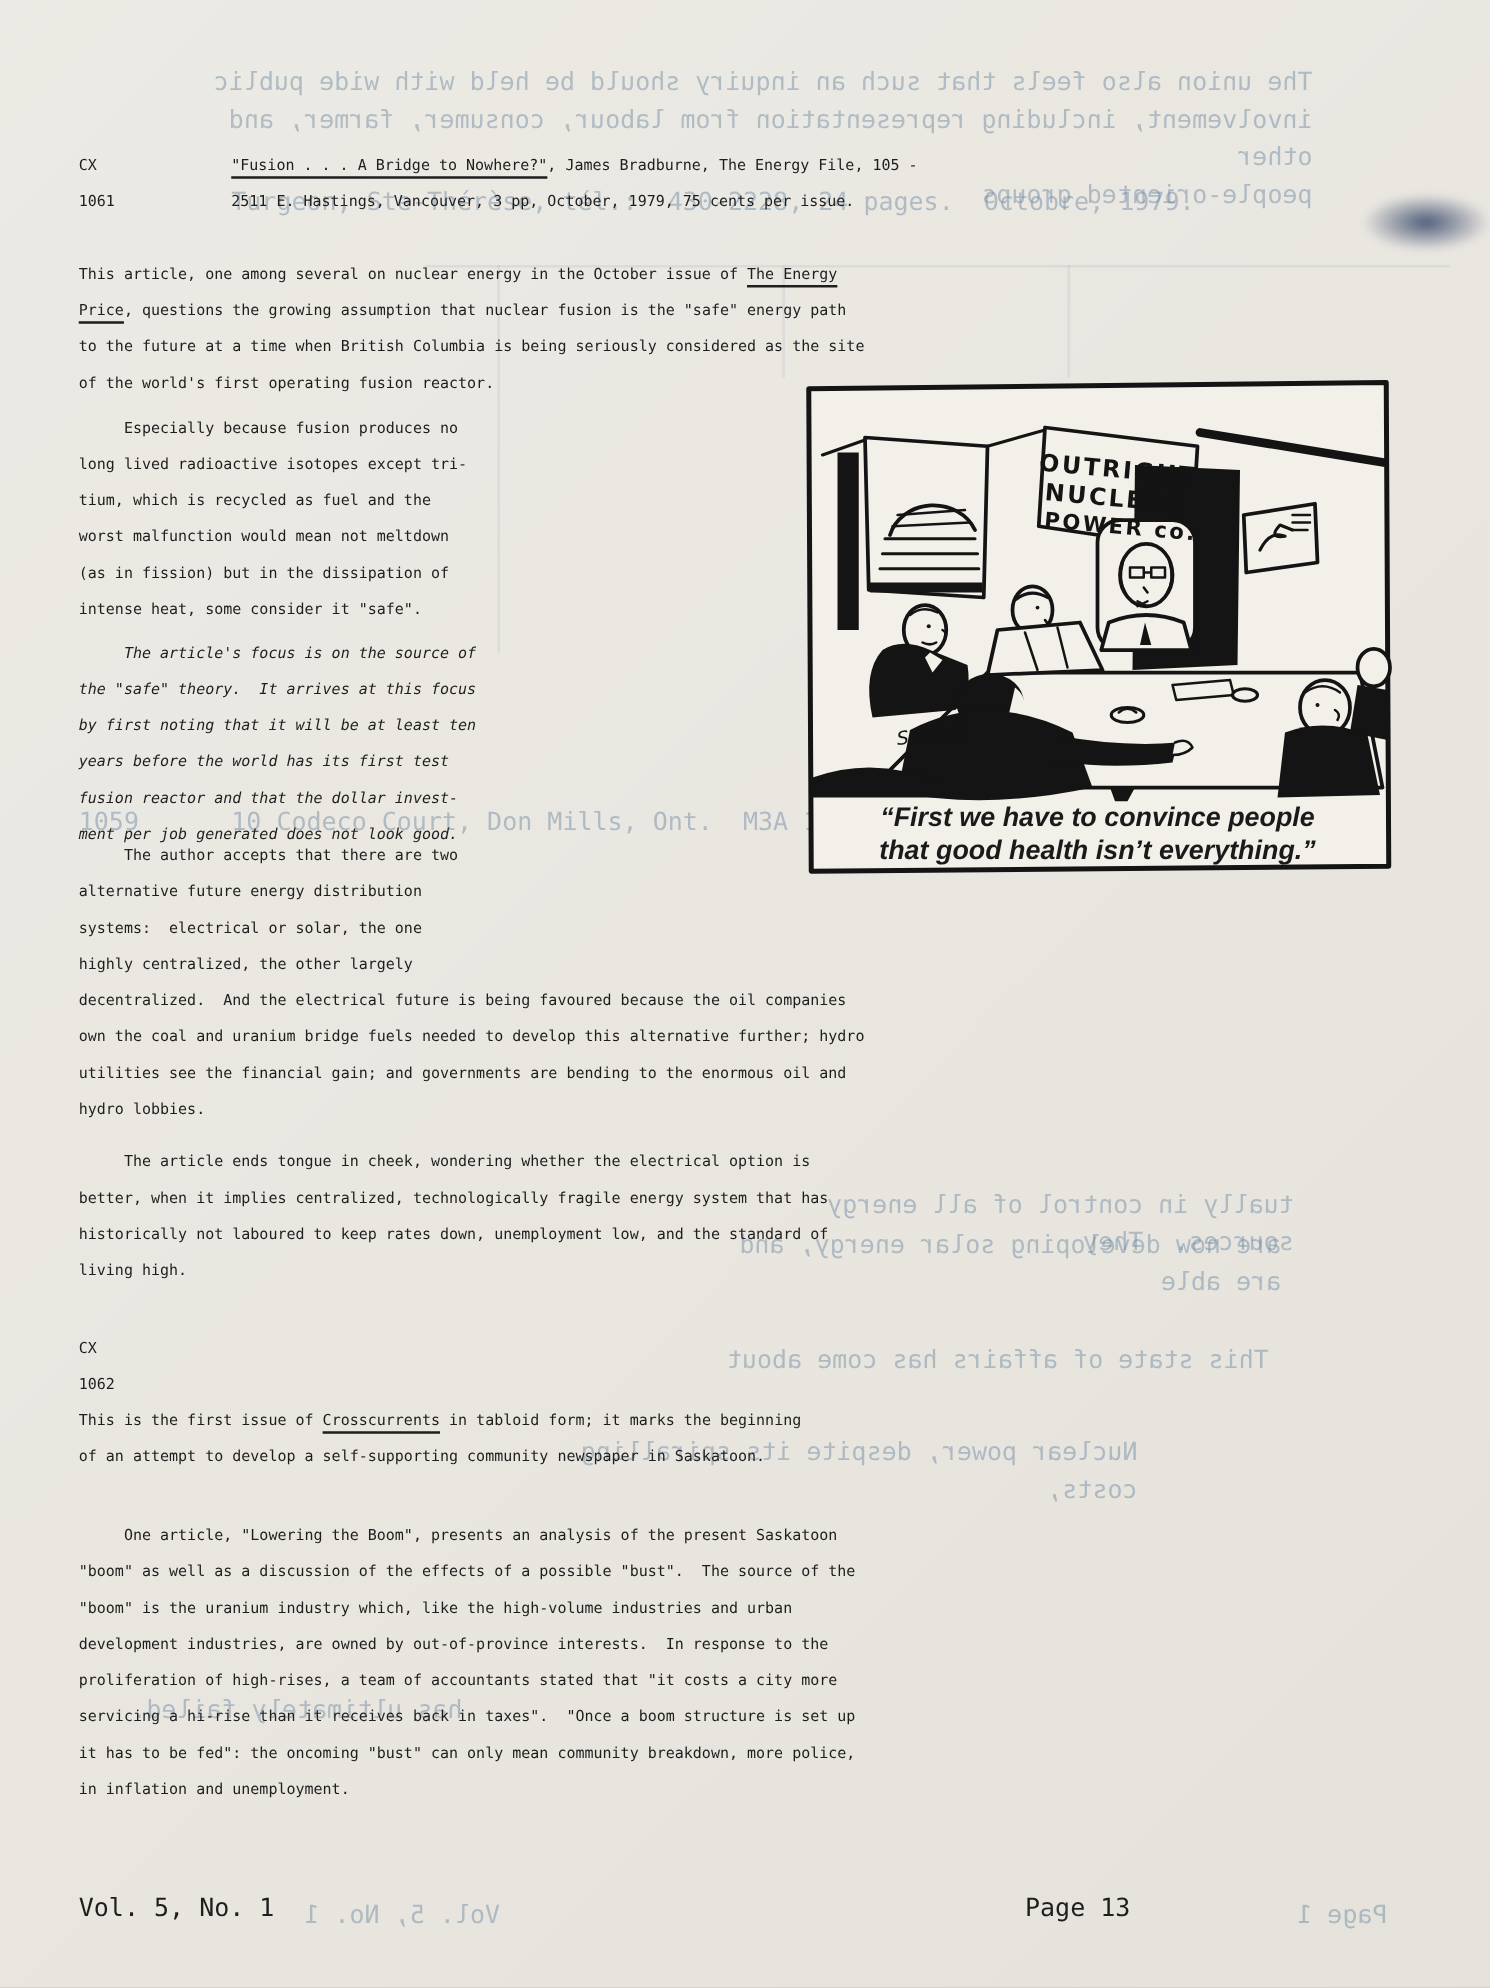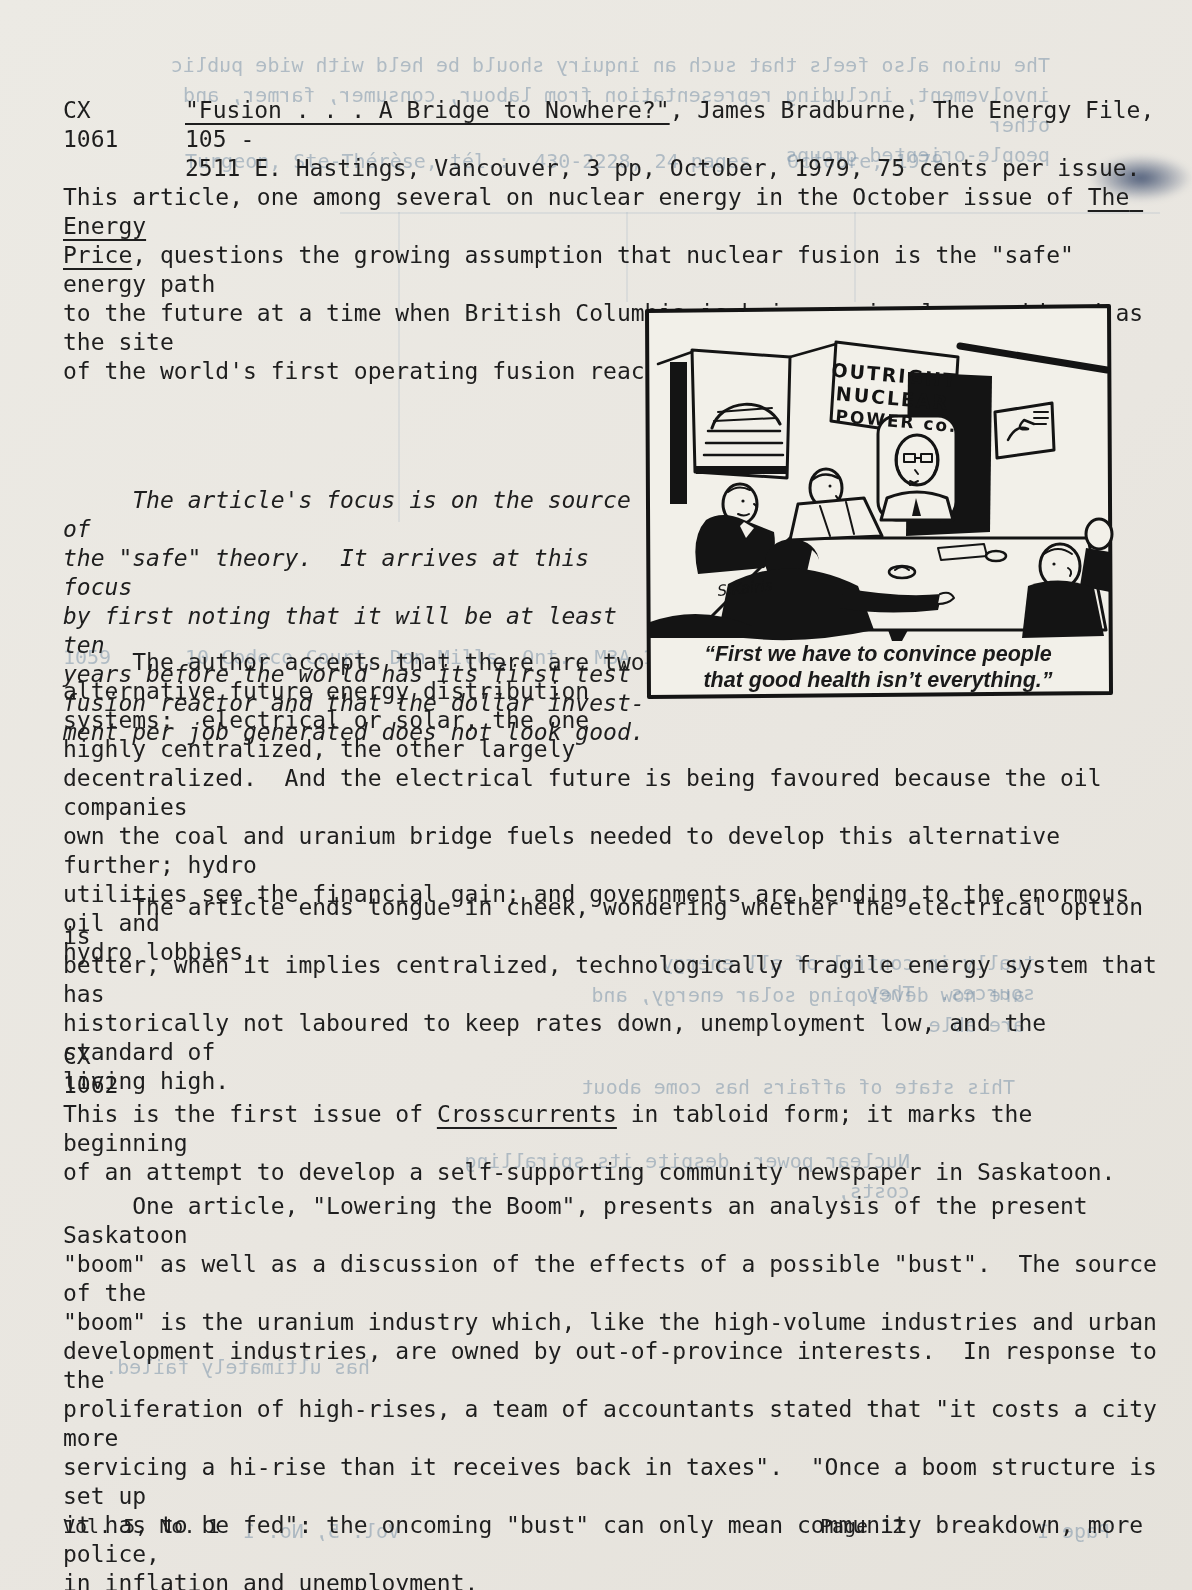--- a/index.html
+++ b/index.html
@@ -4,21 +4,21 @@
 <style>
   html,body{margin:0;padding:0;background:#cfcdc6;}
   .page{
     position:relative;
     width:1192px;height:1590px;
     background:linear-gradient(135deg,#eceae4 0%,#e9e6e0 55%,#e5e2db 100%);
     font-family:"DejaVu Sans Mono",monospace;
     color:#1e1e1e;
     overflow:hidden;
   }
-  .tw{white-space:pre-wrap;font-size:23px;line-height:29px;}
+  .tw{white-space:pre-wrap;font-size:12px;line-height:29px;margin-top:22px;}
   .abs{position:absolute;}
   .u{text-decoration:underline;text-decoration-thickness:2px;text-underline-offset:5px;}
   .entry-head{display:flex;}
   .entry-label{width:122px;flex:0 0 122px;}
   .entry-title{flex:1;}
   
   .ghost{
     position:absolute;
     color:rgba(110,138,164,0.48);
     white-space:pre-wrap;
@@ -65,20 +65,26 @@
 1061</div>
     <div class="tw entry-title"><span class="u">"Fusion . . . A Bridge to Nowhere?"</span><span>, James Bradburne, The Energy File, 105 -
 2511 E. Hastings, Vancouver, 3 pp, October, 1979, 75 cents per issue.</span></div>
   </div>
 
   <div class="tw abs" style="left:63px;top:183px;width:1092px;"><span>This article, one among several on nuclear energy in the October issue of </span><span class="u">The Energy</span><span>
 </span><span class="u">Price</span><span>, questions the growing assumption that nuclear fusion is the "safe" energy path
 to the future at a time when British Columbia is being seriously considered as the site
 of the world's first operating fusion reactor.</span></div>
 
+  <div class="tw abs" style="left:63px;top:306px;width:600px;">     Especially because fusion produces no
+long lived radioactive isotopes except tri-
+tium, which is recycled as fuel and the
+worst malfunction would mean not meltdown
+(as in fission) but in the dissipation of
+intense heat, some consider it "safe".</div>
   <div class="tw abs" style="left:63px;top:486px;width:600px;font-style:italic;">     The article's focus is on the source of
 the "safe" theory.  It arrives at this focus
 by first noting that it will be at least ten
 years before the world has its first test
 fusion reactor and that the dollar invest-
 ment per job generated does not look good.</div>
   <div class="tw abs" style="left:63px;top:648px;width:1100px;">     The author accepts that there are two
 alternative future energy distribution
 systems:  electrical or solar, the one
 highly centralized, the other largely
@@ -186,15 +192,15 @@
   <div class="tw abs" style="left:63px;top:1192px;width:1100px;">     One article, "Lowering the Boom", presents an analysis of the present Saskatoon
 "boom" as well as a discussion of the effects of a possible "bust".  The source of the
 "boom" is the uranium industry which, like the high-volume industries and urban
 development industries, are owned by out-of-province interests.  In response to the
 proliferation of high-rises, a team of accountants stated that "it costs a city more
 servicing a hi-rise than it receives back in taxes".  "Once a boom structure is set up
 it has to be fed": the oncoming "bust" can only mean community breakdown, more police,
 in inflation and unemployment.</div>
 
   <div class="abs footer" style="left:63px;top:1512px;">Vol. 5, No. 1</div>
-  <div class="abs footer" style="left:820px;top:1512px;">Page 12</div>
+  <div class="abs footer" style="left:820px;top:1512px;">Page 13</div>
 
 </div>
 
 </body></html>

